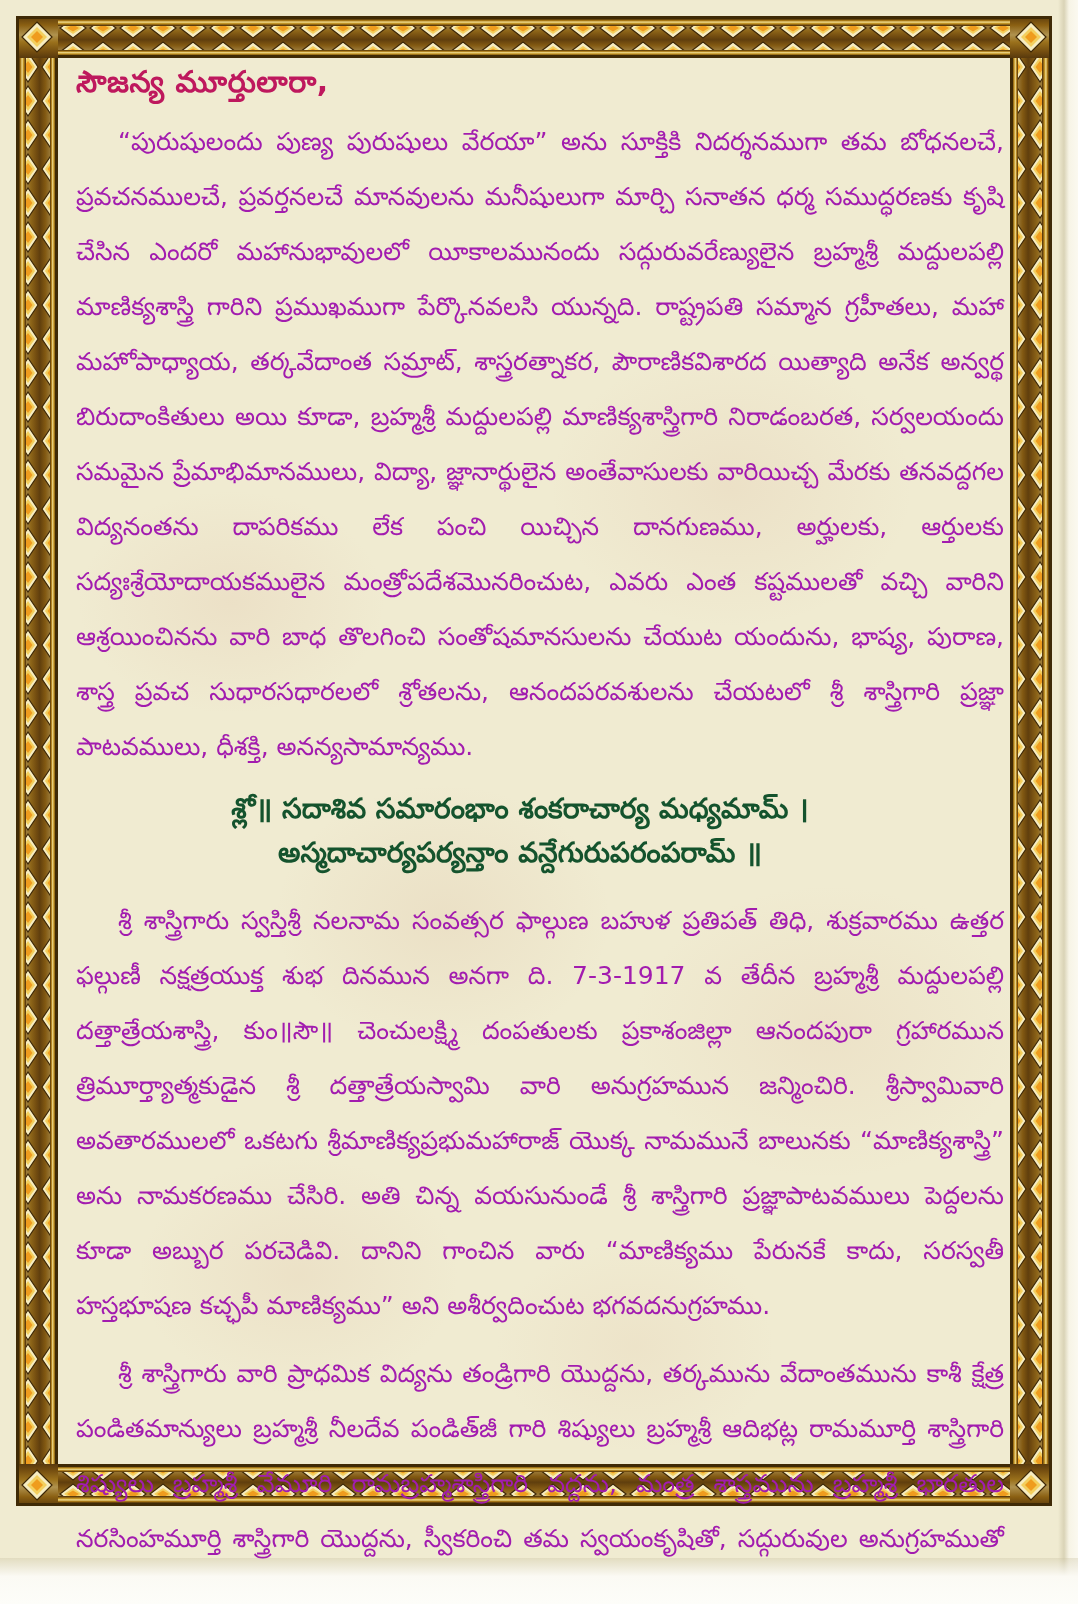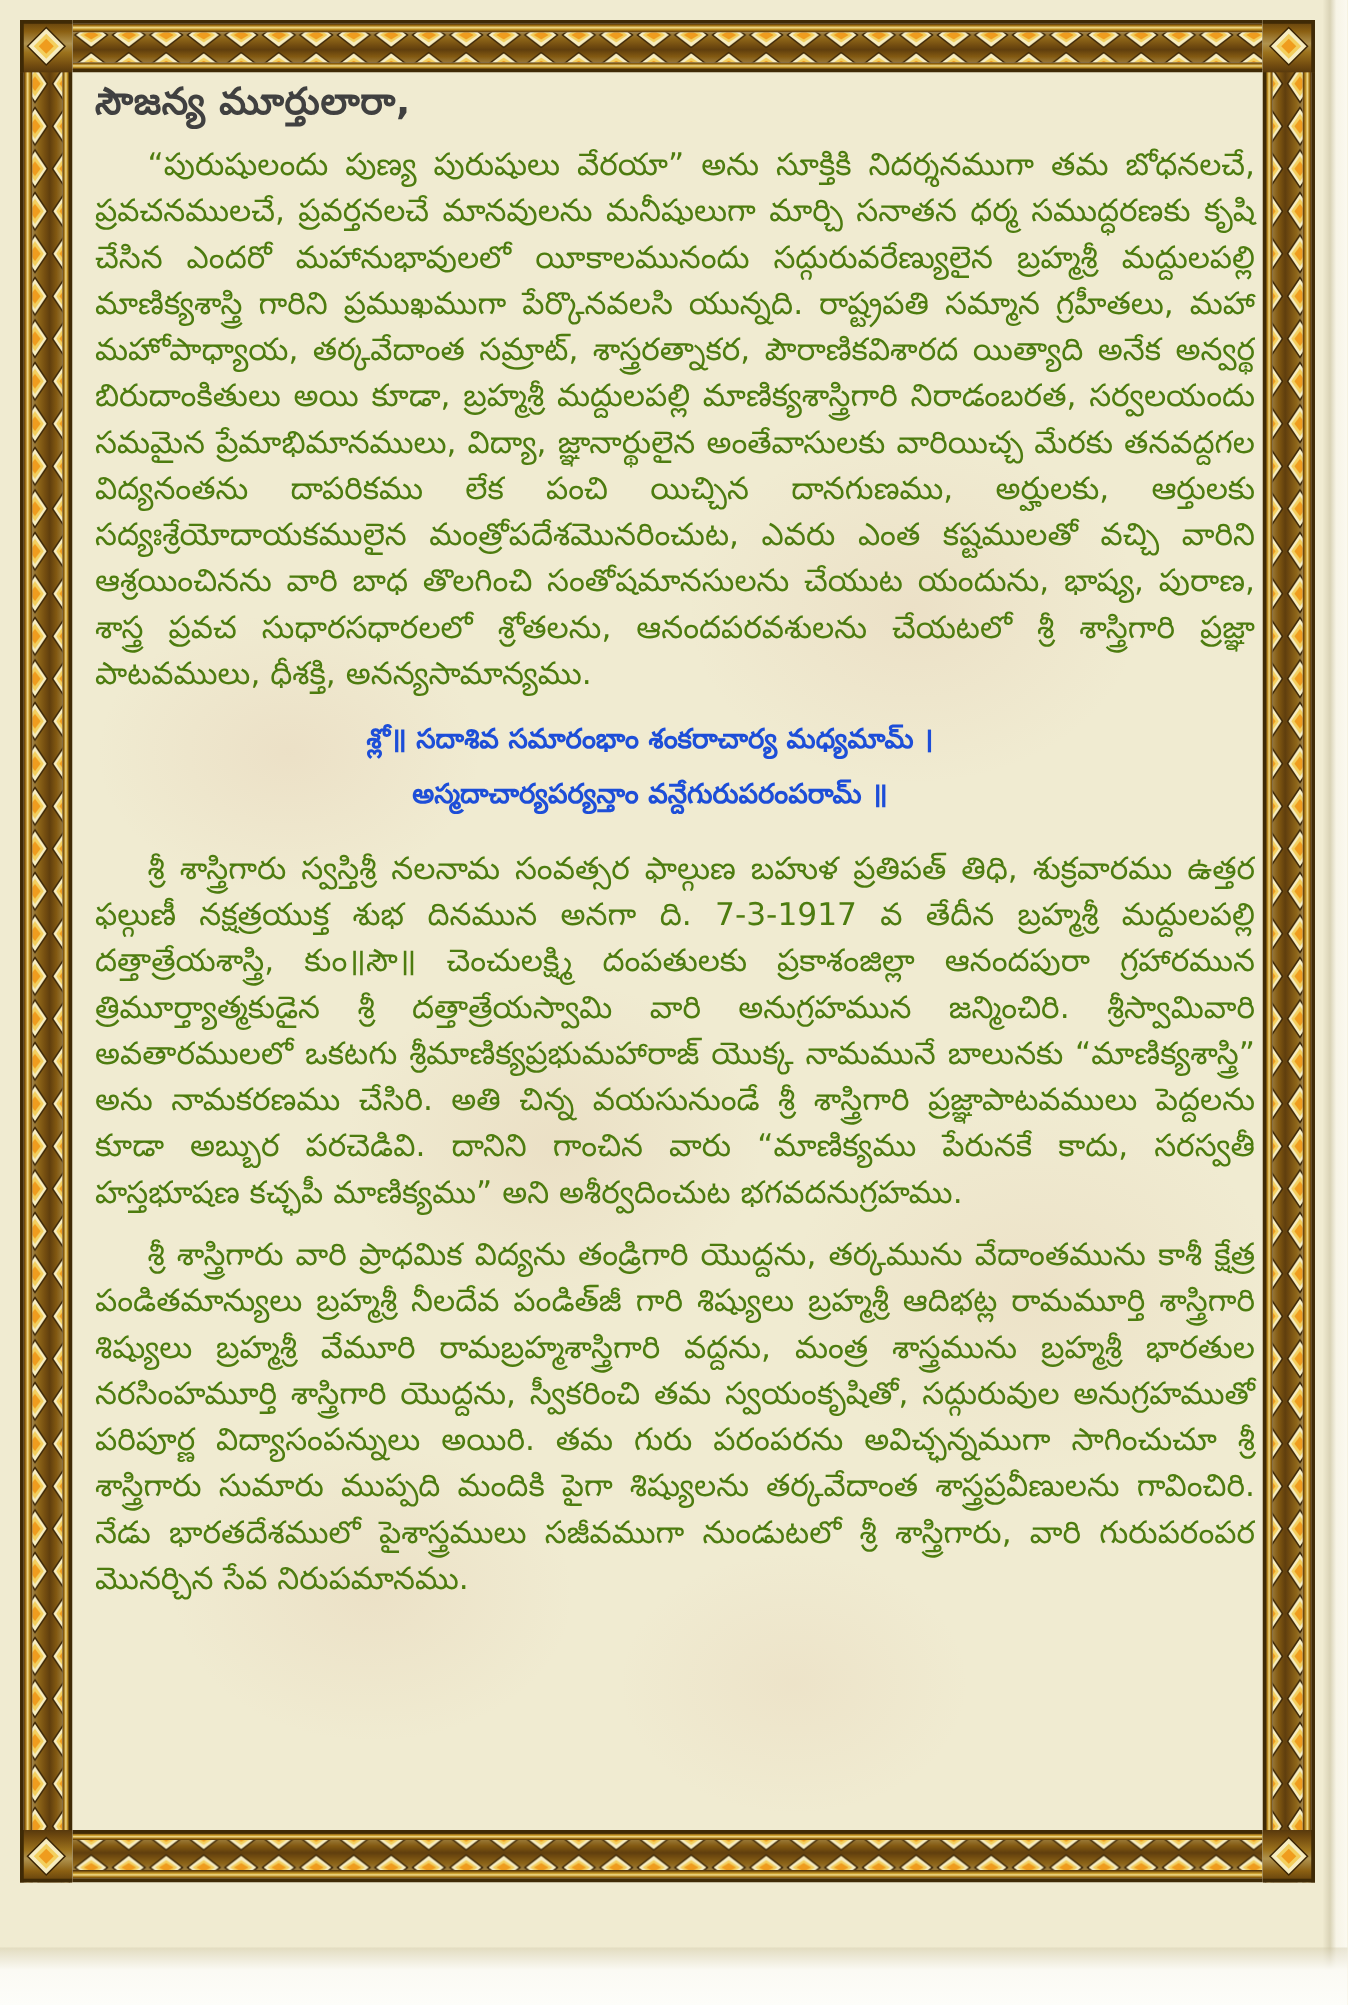--- a/index.html
+++ b/index.html
@@ -39,35 +39,35 @@
   .corner-tr { right: 0; top: 0; transform: scaleX(-1); }
   .corner-bl { left: 0; bottom: 0; transform: scaleY(-1); }
   .corner-br { right: 0; bottom: 0; transform: scale(-1,-1); }
 
   
   .content {
     position: absolute; left: 76px; top: 64px; width: 928px;
     color: #4a4776;
   }
   .heading {
-    color: #404040;
+    color: #be185d;
     font-size: 30px; font-weight: bold;
     letter-spacing: 0.5px;
     margin: 0 0 8px 0;
   }
   .para {
-    font-size: 25px; line-height: 37px;
+    font-size: 25px; line-height: 55px;
     text-align: justify; text-indent: 42px;
     margin: 0 0 13px 0;
-    color: #4d7c0f;
+    color: #a21caf;
   }
   .verse {
     text-align: center;
-    color: #1d4ed8;
-    font-size: 22px; font-weight: bold; line-height: 44px;
+    color: #14532d;
+    font-size: 28px; font-weight: bold; line-height: 44px;
     margin: 12px 40px 18px 0;
   }
   .verse .vline { display: block; }
 
   
   .page-edge-right {
     position: absolute; top: 0; right: 0; width: 20px; height: 100%;
     background: linear-gradient(to right, rgba(190,182,150,0.0), rgba(190,182,150,0.45) 30%, #f7f4e6 55%, #fbf9f0);
   }
   .page-edge-bottom {

